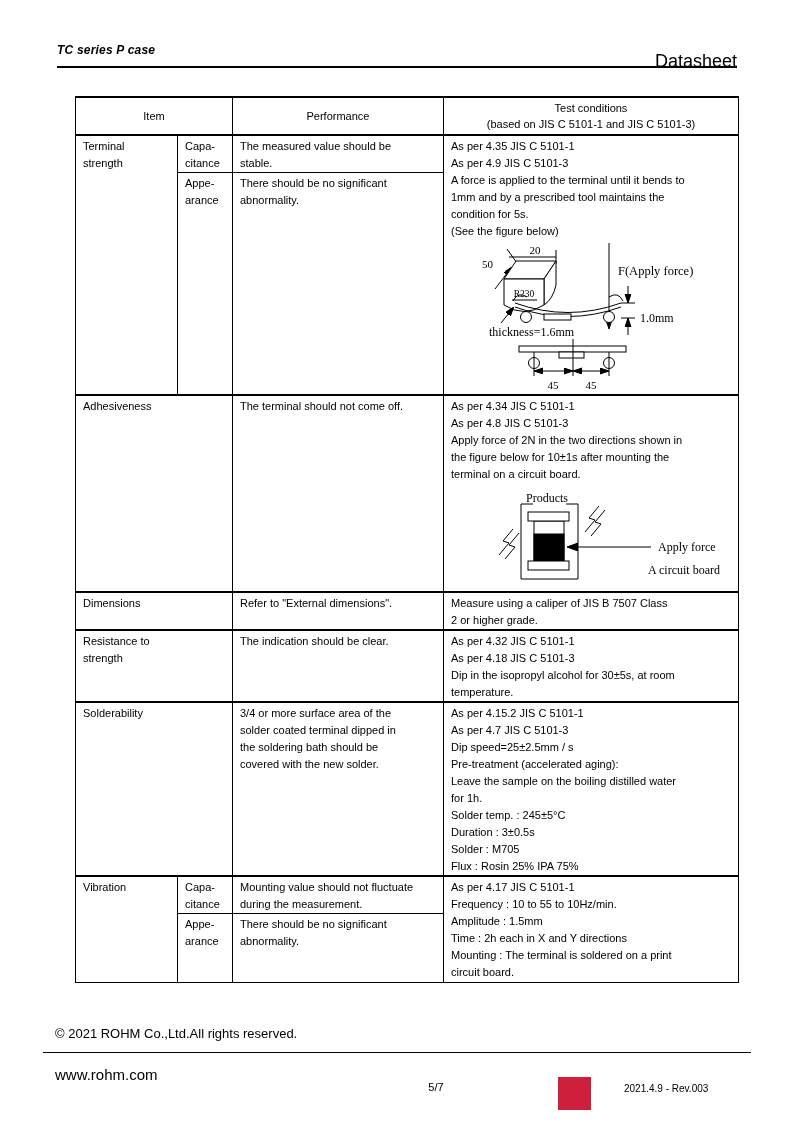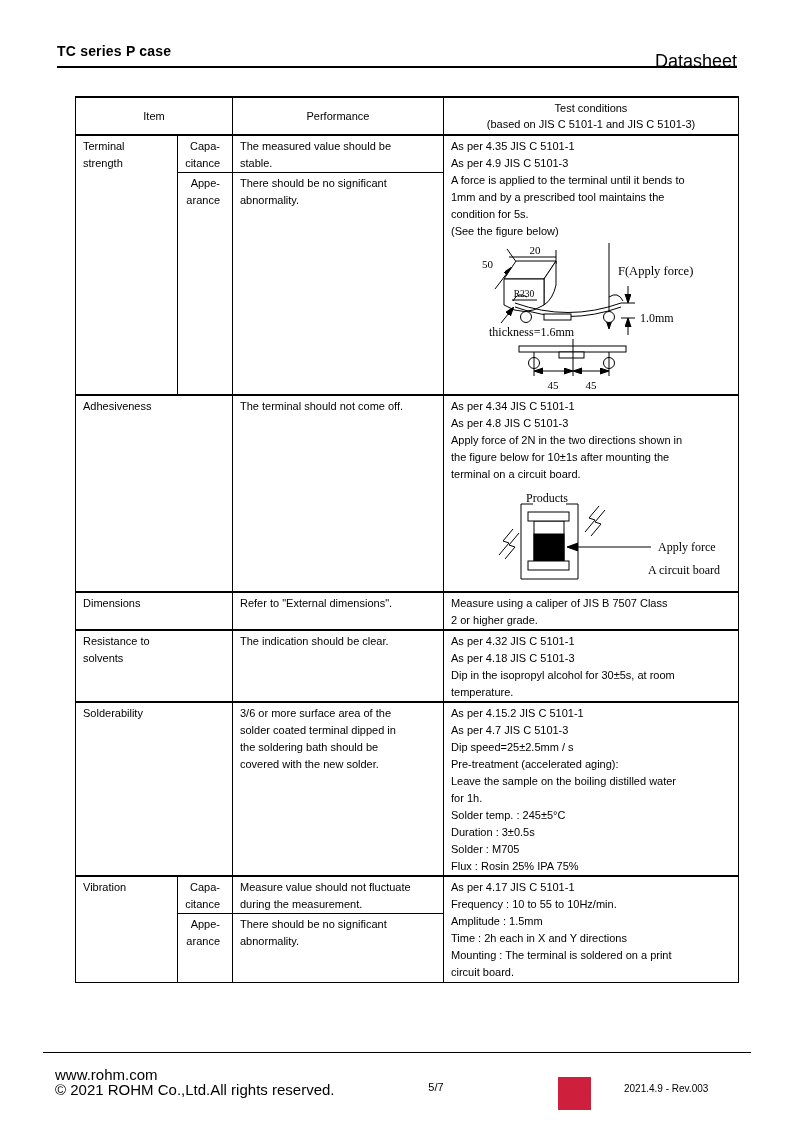--- a/index.html
+++ b/index.html
@@ -2,48 +2,48 @@
 <html><head>
 <meta charset="utf-8">
 <style>
   html,body { margin:0; padding:0; background:#888; }
   .page {
     position:relative; width:794px; height:1122px; margin:0 auto;
     background:#ffffff; color:#000;
     font-family:"Liberation Sans", sans-serif;
   }
   
-  .doc-title { position:absolute; left:57px; top:43px; font-size:14px; font-weight:bold; letter-spacing:.2px; }
+  .doc-title { position:absolute; left:57px; top:43px; font-size:12px; font-weight:bold; letter-spacing:.2px;font-style:italic; }
   .doc-type  { position:absolute; top:51px; right:57px; font-size:18px; }
   .head-rule { position:absolute; left:57px; top:66px; width:680px; border-top:2px solid #000; }
 
   
   table.spec {
     position:absolute; left:75px; top:96px; width:663px;
     border-collapse:collapse; table-layout:fixed;
     font-size:11px; line-height:17px;
     border-top:2px solid #000; border-bottom:1px solid #be185d;
   }
   table.spec td { border:1px solid #000; vertical-align:top; padding:2px 12px 0 7px; overflow:hidden; }
   table.spec tr.major > td { border-top-width:2px; }
   table.spec tr.hdr > td { text-align:center; vertical-align:middle; padding:2px; line-height:16px; }
-  td.sub { text-align:right; padding:2px 2px 0 2px; }
+  td.sub { text-align:left; padding:2px 2px 0 2px; }
   .lines { white-space:pre-line; }
 
   
   svg.fig { display:block; }
   svg.fig text { font-family:"Liberation Serif", serif; fill:#000; }
   svg.fig line, svg.fig path, svg.fig polygon, svg.fig polyline, svg.fig circle, svg.fig rect { stroke:#000; stroke-width:1; }
   .fig1 { margin-top:1px; }
   .fig2 { margin-top:8px; }
 
   
   .foot-rule { position:absolute; left:43px; top:1052px; width:708px; border-top:1.5px solid #000; }
   .site { position:absolute; left:55px; top:1066px; font-size:15px; }
-  .copy { position:absolute; left:55px; top:1081px; font-size:15px; }
+  .copy { position:absolute; left:55px; top:1026px; font-size:13px; }
   .pageno { position:absolute; left:0; top:1081px; width:794px; text-align:center; font-size:11px;padding-left:39px; }
   .logo { position:absolute; left:558px; top:1077px; width:33px; height:33px; text-align:center; color:#fff; }
   .logo-text { font-weight:bold; font-size:12.5px; line-height:12px; padding-top:8px; letter-spacing:.2px;margin-top:42px; }
   .logo-sub  { font-size:3.6px; line-height:5px; letter-spacing:.4px; }
   .rev { position:absolute; left:624px; top:1083px; font-size:10px; font-weight:normal; }
 </style>
 </head>
 <body>
 
 <div class="page">
@@ -221,39 +221,39 @@
           </td>
       <td>
             <div class="lines">Measure using a caliper of JIS B 7507 Class
 2 or higher grade.</div>
           </td>
     </tr>
 
     <tr class="major" style="height:68px">
       <td colspan="2">
             <div class="lines">Resistance to
-solvents</div>
+strength</div>
           </td>
       <td>
             <div class="lines">The indication should be clear.</div>
           </td>
       <td>
             <div class="lines">As per 4.32 JIS C 5101-1
 As per 4.18 JIS C 5101-3
 Dip in the isopropyl alcohol for 30±5s, at room
 temperature.</div>
           </td>
     </tr>
 
     <tr class="major" style="height:171px">
       <td colspan="2">
             <div class="lines">Solderability</div>
           </td>
       <td>
-            <div class="lines">3/6 or more surface area of the
+            <div class="lines">3/4 or more surface area of the
 solder coated terminal dipped in
 the soldering bath should be
 covered with the new solder.</div>
           </td>
       <td>
             <div class="lines">As per 4.15.2 JIS C 5101-1
 As per 4.7 JIS C 5101-3
 Dip speed=25±2.5mm / s
 Pre-treatment (accelerated aging):
 Leave the sample on the boiling distilled water
@@ -267,21 +267,21 @@
 
     <tr class="major" style="height:35px">
       <td rowspan="2">
             <div class="lines">Vibration</div>
           </td>
       <td class="sub">
             <div class="lines">Capa-
 citance</div>
           </td>
       <td>
-            <div class="lines">Measure value should not fluctuate
+            <div class="lines">Mounting value should not fluctuate
 during the measurement.</div>
           </td>
       <td rowspan="2">
             <div class="lines">As per 4.17 JIS C 5101-1
 Frequency : 10 to 55 to 10Hz/min.
 Amplitude : 1.5mm
 Time : 2h each in X and Y directions
 Mounting : The terminal is soldered on a print
 circuit board.</div>
           </td>

